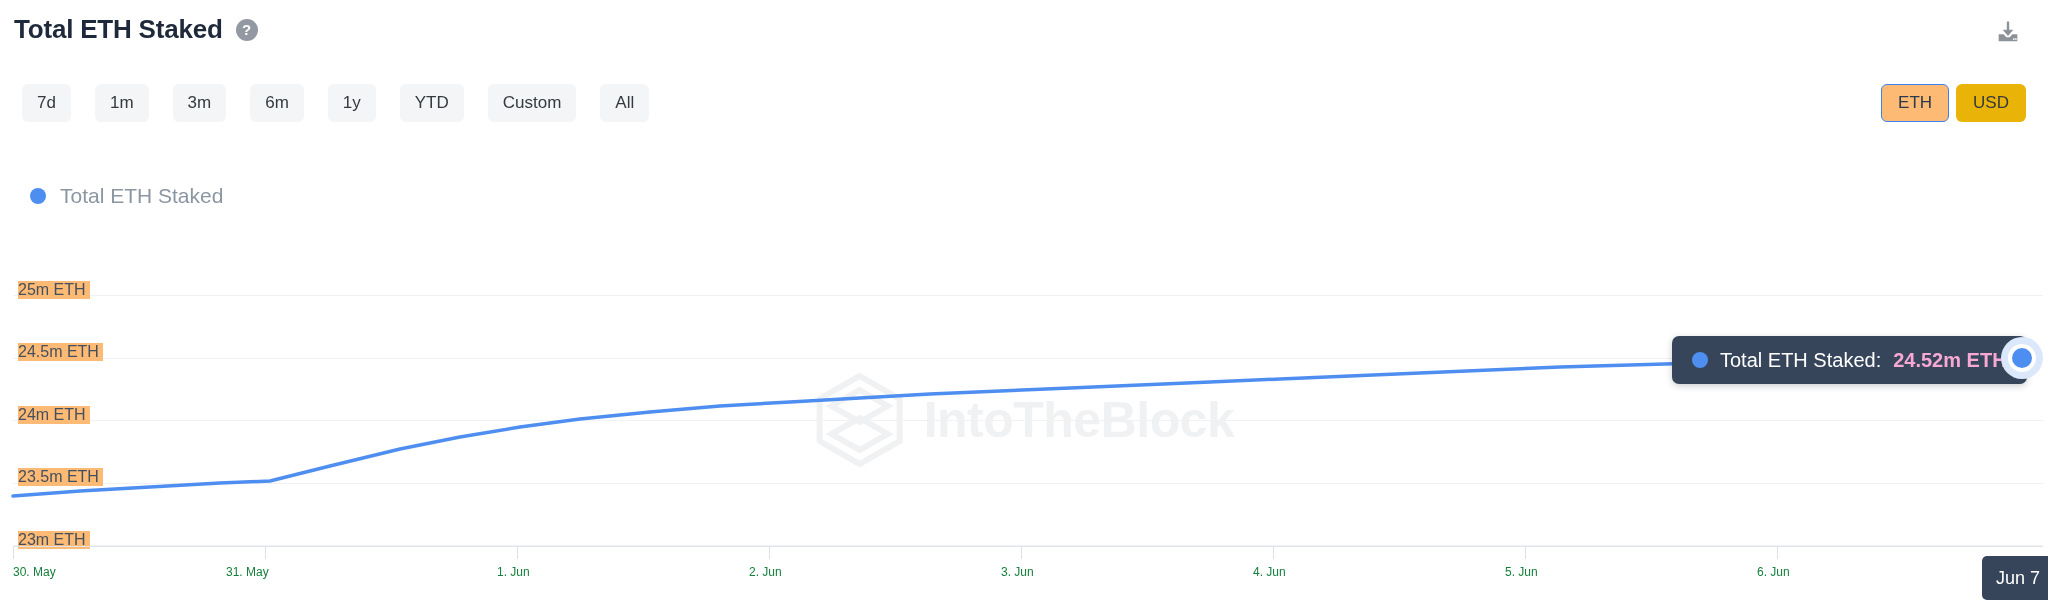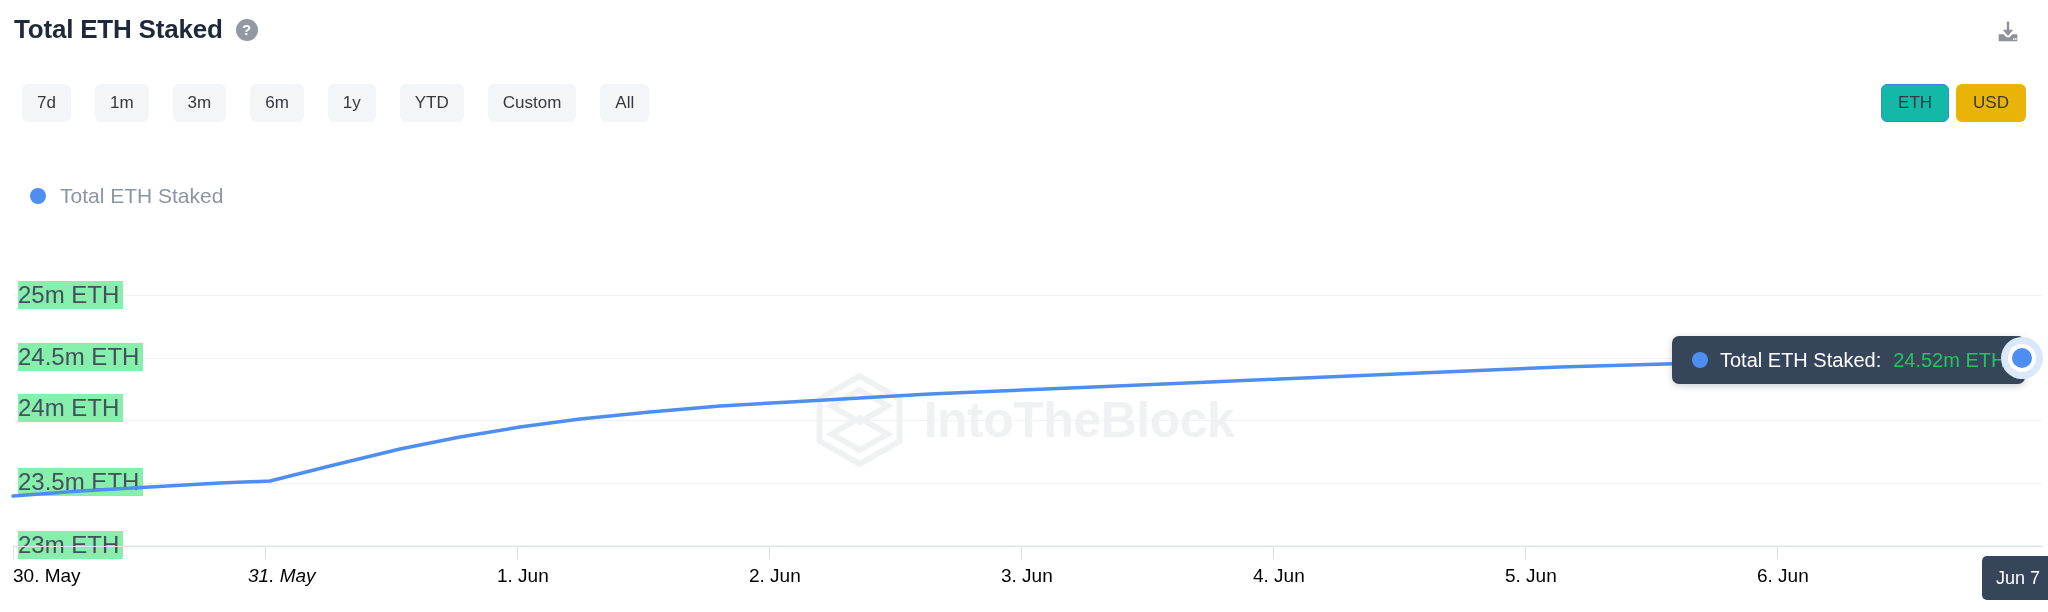--- a/index.html
+++ b/index.html
@@ -38,38 +38,38 @@
     font-size:17px; color:#343a40; cursor:pointer; white-space:nowrap;
   }
   .unit-group { position:absolute; right:22px; top:0; display:flex; gap:7px; }
   .unit-btn {
     background:#eab308; border:1px solid transparent; border-radius:6px;
     height:38px; padding:0 16px;
     display:flex; align-items:center; justify-content:center;
     font-size:17px; color:#343a40; cursor:pointer; white-space:nowrap;
   }
   .unit-btn.active {
-    background:#14b8a6; border:1.5px solid #3b82f6; color:#2b3a4a;
+    background:#fdba74; border:1.5px solid #3b82f6; color:#2b3a4a;
   }
 
   
   .legend { position:absolute; left:30px; top:184px; display:flex; align-items:center; gap:14px; cursor:pointer; }
   .legend-dot { width:16px; height:16px; border-radius:50%; background:#4e8ef0; display:block; }
   .legend-label { font-size:21px; color:#8b96a3; white-space:nowrap; }
 
   
   .plot { position:absolute; left:0; top:0; width:2048px; height:612px; pointer-events:none; }
   .gridline { position:absolute; left:13px; width:2030px; height:1px; background:#f1f2f4; }
   .ylabel {
-    position:absolute; left:18px; font-size:24px; color:#44505e;
-    white-space:nowrap; background:#86efac; padding-right:4px;
+    position:absolute; left:18px; font-size:16px; color:#44505e;
+    white-space:nowrap; background:#fdba74; padding-right:4px;
   }
   .xaxis-line { position:absolute; left:13px; top:546px; width:2030px; height:1px; background:#dfe3ea; }
   .xtick { position:absolute; top:547px; width:1px; height:12px; background:#dbe0ea; }
-  .xlabel { position:absolute; top:565px; font-size:19px; color:#000000; white-space:nowrap; }
+  .xlabel { position:absolute; top:565px; font-size:12px; color:#15803d; white-space:nowrap; }
 
   
   .watermark {
     position:absolute; left:50%; top:370px; transform:translateX(-50%);
     display:flex; align-items:center; gap:18px; opacity:1;
   }
   .wm-text { font-size:50px; font-weight:bold; color:#f0f1f3; letter-spacing:-0.5px; }
 
   
   .tooltip {
@@ -79,21 +79,21 @@
     padding:12px 20px; box-shadow:0 2px 7px rgba(20,30,45,0.22);
     white-space:nowrap;
   }
   .tooltip:after {
     content:""; position:absolute; right:-11px; top:50%; transform:translateY(-50%);
     border-top:11px solid transparent; border-bottom:11px solid transparent;
     border-left:12px solid #36455a;
   }
   .tt-dot { width:16px; height:16px; border-radius:50%; background:#4e8ef0; display:block; }
   .tt-label { font-size:20px; color:#ffffff; }
-  .tt-value { font-size:20px; color:#22c55e; font-weight:normal; }
+  .tt-value { font-size:20px; color:#f9a8d4; font-weight:bold; }
 
   
   .point-halo {
     position:absolute; left:2001px; top:337px; width:42px; height:42px;
     border-radius:50%; background:#dbe7fb;
   }
   .point-ring {
     position:absolute; left:2008px; top:344px; width:28px; height:28px;
     border-radius:50%; background:#ffffff;
   }
@@ -155,21 +155,21 @@
   <div class="plot">
 
     <div class="gridline" style="top:295px;"></div>
     <div class="gridline" style="top:358px;"></div>
     <div class="gridline" style="top:420px;"></div>
     <div class="gridline" style="top:483px;"></div>
     <div class="gridline" style="top:545px;"></div>
 
     <div class="ylabel" style="top:281px;">25m ETH</div>
     <div class="ylabel" style="top:343px;">24.5m ETH</div>
-    <div class="ylabel" style="top:394px;">24m ETH</div>
+    <div class="ylabel" style="top:406px;">24m ETH</div>
     <div class="ylabel" style="top:468px;">23.5m ETH</div>
     <div class="ylabel" style="top:531px;">23m ETH</div>
 
     <div class="watermark">
       <svg width="92" height="100" viewBox="0 0 92 100">
         <g fill="none" stroke="#f0f1f3" stroke-width="6">
           <path d="M46 6 L86 29 L86 71 L46 94 L6 71 L6 29 Z"></path>
           <path d="M46 20 L74 36 L46 52 L18 36 Z"></path>
           <path d="M46 48 L74 64 L46 80 L18 64 Z"></path>
         </g>
@@ -186,21 +186,21 @@
     <div class="xtick" style="left:13px;"></div>
     <div class="xtick" style="left:265px;"></div>
     <div class="xtick" style="left:517px;"></div>
     <div class="xtick" style="left:769px;"></div>
     <div class="xtick" style="left:1021px;"></div>
     <div class="xtick" style="left:1273px;"></div>
     <div class="xtick" style="left:1525px;"></div>
     <div class="xtick" style="left:1777px;"></div>
 
     <div class="xlabel" style="left:13px;">30. May</div>
-    <div class="xlabel" style="left:248px;font-style:italic;">31. May</div>
+    <div class="xlabel" style="left:226px;">31. May</div>
     <div class="xlabel" style="left:497px;">1. Jun</div>
     <div class="xlabel" style="left:749px;">2. Jun</div>
     <div class="xlabel" style="left:1001px;text-align:center;">3. Jun</div>
     <div class="xlabel" style="left:1253px;">4. Jun</div>
     <div class="xlabel" style="left:1505px;">5. Jun</div>
     <div class="xlabel" style="left:1757px;">6. Jun</div>
   </div>
 
   <div class="tooltip">
     <span class="tt-dot"></span>

